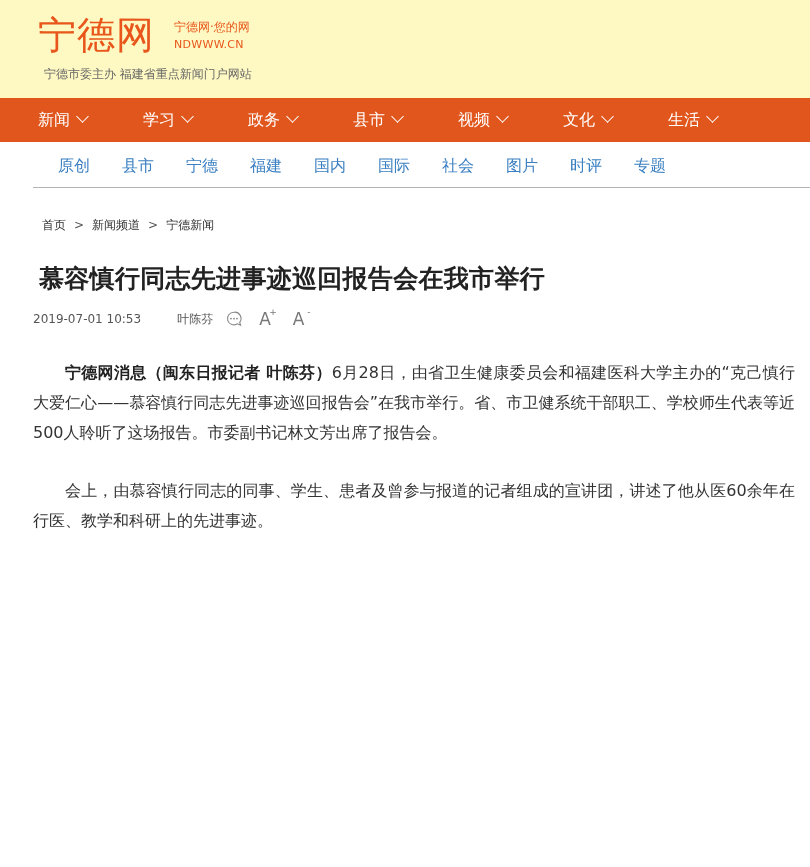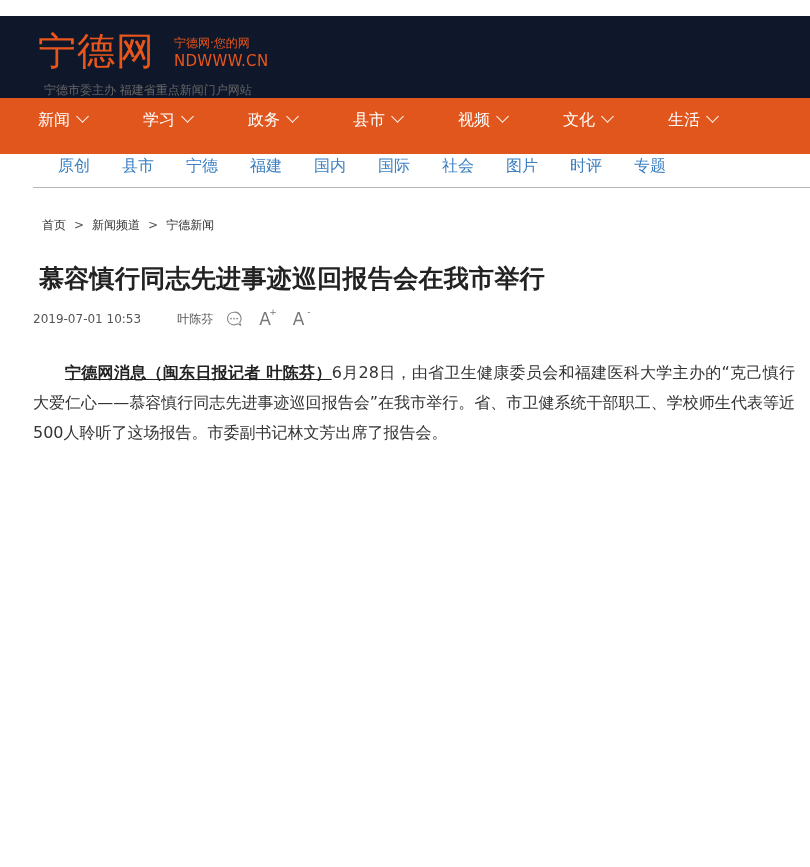--- a/index.html
+++ b/index.html
@@ -1,29 +1,29 @@
 <!DOCTYPE html>
 <html><head>
 <meta charset="utf-8">
 <style>
   html, body { margin: 0; padding: 0; background: #ffffff; }
   body { width: 810px; height: 867px; overflow: hidden; position: relative;
          font-family: "DejaVu Sans", "Liberation Sans", sans-serif; color: #333; }
 
   
-  .header { position: absolute; left: 0; top: 16px; width: 810px; height: 118px; background: #0f172a; }
+  .header { position: absolute; left: 0; top: 0; width: 810px; height: 118px; background: #fef9c3; }
   .logo-main { position: absolute; left: 38px; top: 12px; font-size: 38px; font-weight: 400;
                color: #e8561c; letter-spacing: 1px; line-height: 46px; }
   .logo-side { position: absolute; left: 174px; top: 18px; color: #e8561c; line-height: 18px; }
   .logo-side .l1 { font-size: 12px; }
-  .logo-side .l2 { font-size: 15px; letter-spacing: 0.3px; }
+  .logo-side .l2 { font-size: 11px; letter-spacing: 0.3px; }
   .logo-tag { position: absolute; left: 44px; top: 66px; font-size: 12px; color: #666; }
 
   
-  .mainnav { position: absolute; left: 0; top: 98px; width: 810px; height: 56px; background: #e0561c; }
+  .mainnav { position: absolute; left: 0; top: 98px; width: 810px; height: 44px; background: #e0561c; }
   .mainnav .item { position: absolute; top: 0; height: 44px; line-height: 44px; color: #fff;
                    font-size: 16px; cursor: pointer; white-space: nowrap; }
   .mainnav .item .chev { display: inline-block; width: 8px; height: 8px;
                    border-right: 1.5px solid #fff; border-bottom: 1.5px solid #fff;
                    transform: rotate(45deg); margin-left: 8px; position: relative; top: -4px; }
 
   
   .subnav { position: absolute; left: 16px; top: 142px; width: 810px; height: 46px; margin-left: 7px; }
   .subnav .item { position: absolute; top: 14px; font-size: 16px; color: #3a7fc1; cursor: pointer; }
   .divider { position: absolute; left: 33px; top: 187px; width: 777px; height: 1px; background: #b4b4b4; }
@@ -43,21 +43,21 @@
   .meta .author { margin-left: 8px; padding-left: 28px; }
   .meta .icon { display: inline-flex; align-items: center; justify-content: center; cursor: pointer; color: #777; }
   .meta .comment-icon { margin-left: 12px; width: 18px; height: 18px; }
   .meta .font-up-icon, .meta .font-down-icon { font-size: 17px; margin-left: 16px; position: relative; }
   .meta .font-up-icon sup, .meta .font-down-icon sup { font-size: 9px; position: absolute; right: -6px; top: -2px; }
 
   
   .article { position: absolute; left: 33px; top: 358px; width: 762px; font-size: 16px; color: #333;
              line-height: 30px; }
   .article p { margin: 0 0 28px 0; text-indent: 32px; text-align: justify; }
-  .article p strong { font-weight: bold; color: #222; text-decoration: underline; }
+  .article p strong { font-weight: bold; color: #222; }
 </style>
 </head>
 <body>
 
 <div class="header">
   <div class="logo-main">宁德网</div>
   <div class="logo-side">
     <div class="l1">宁德网·您的网</div>
     <div class="l2">NDWWW.CN</div>
   </div>
@@ -124,13 +124,14 @@
       <sup>+</sup>
     </span>
   <span class="icon font-down-icon" style="margin-left:22px">
       <span>A</span>
       <sup>-</sup>
     </span>
 </div>
 
 <div class="article">
   <p><strong>宁德网消息（闽东日报记者 叶陈芬）</strong><span>6月28日，由省卫生健康委员会和福建医科大学主办的“克己慎行 大爱仁心——慕容慎行同志先进事迹巡回报告会”在我市举行。省、市卫健系统干部职工、学校师生代表等近500人聆听了这场报告。市委副书记林文芳出席了报告会。</span></p>
+  <p>会上，由慕容慎行同志的同事、学生、患者及曾参与报道的记者组成的宣讲团，讲述了他从医60余年在行医、教学和科研上的先进事迹。</p>
 </div>
 
 </body></html>

